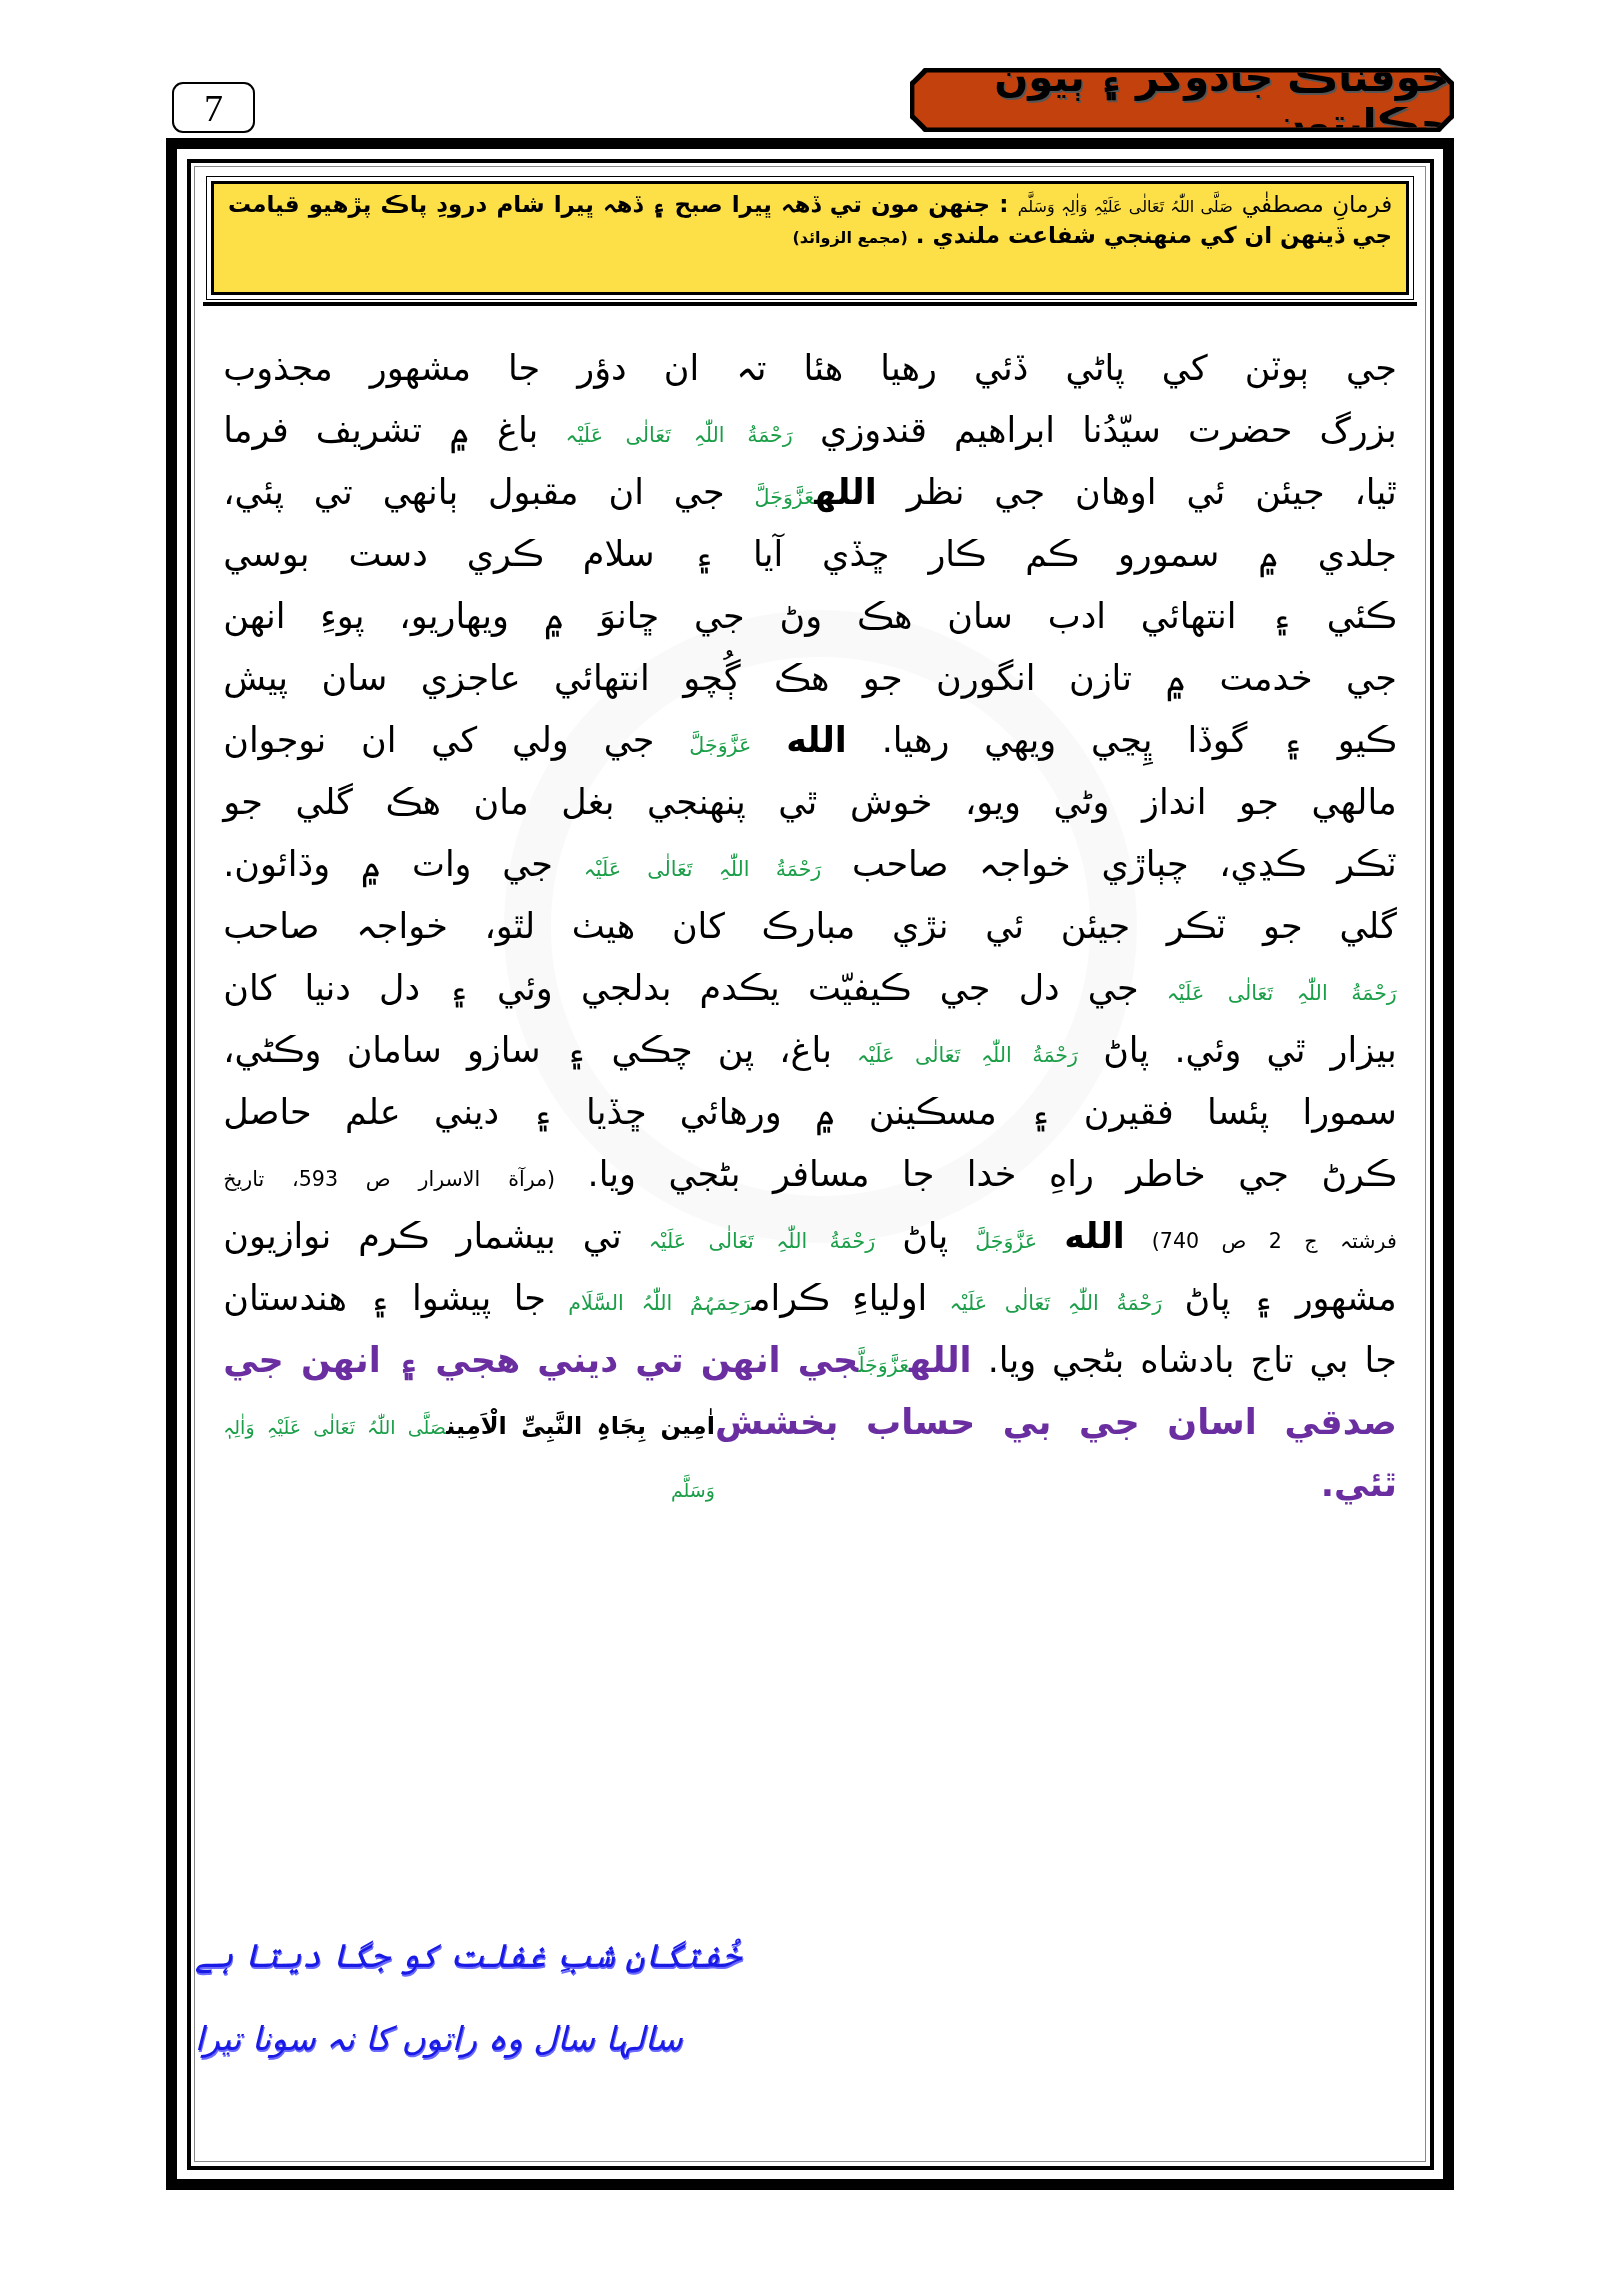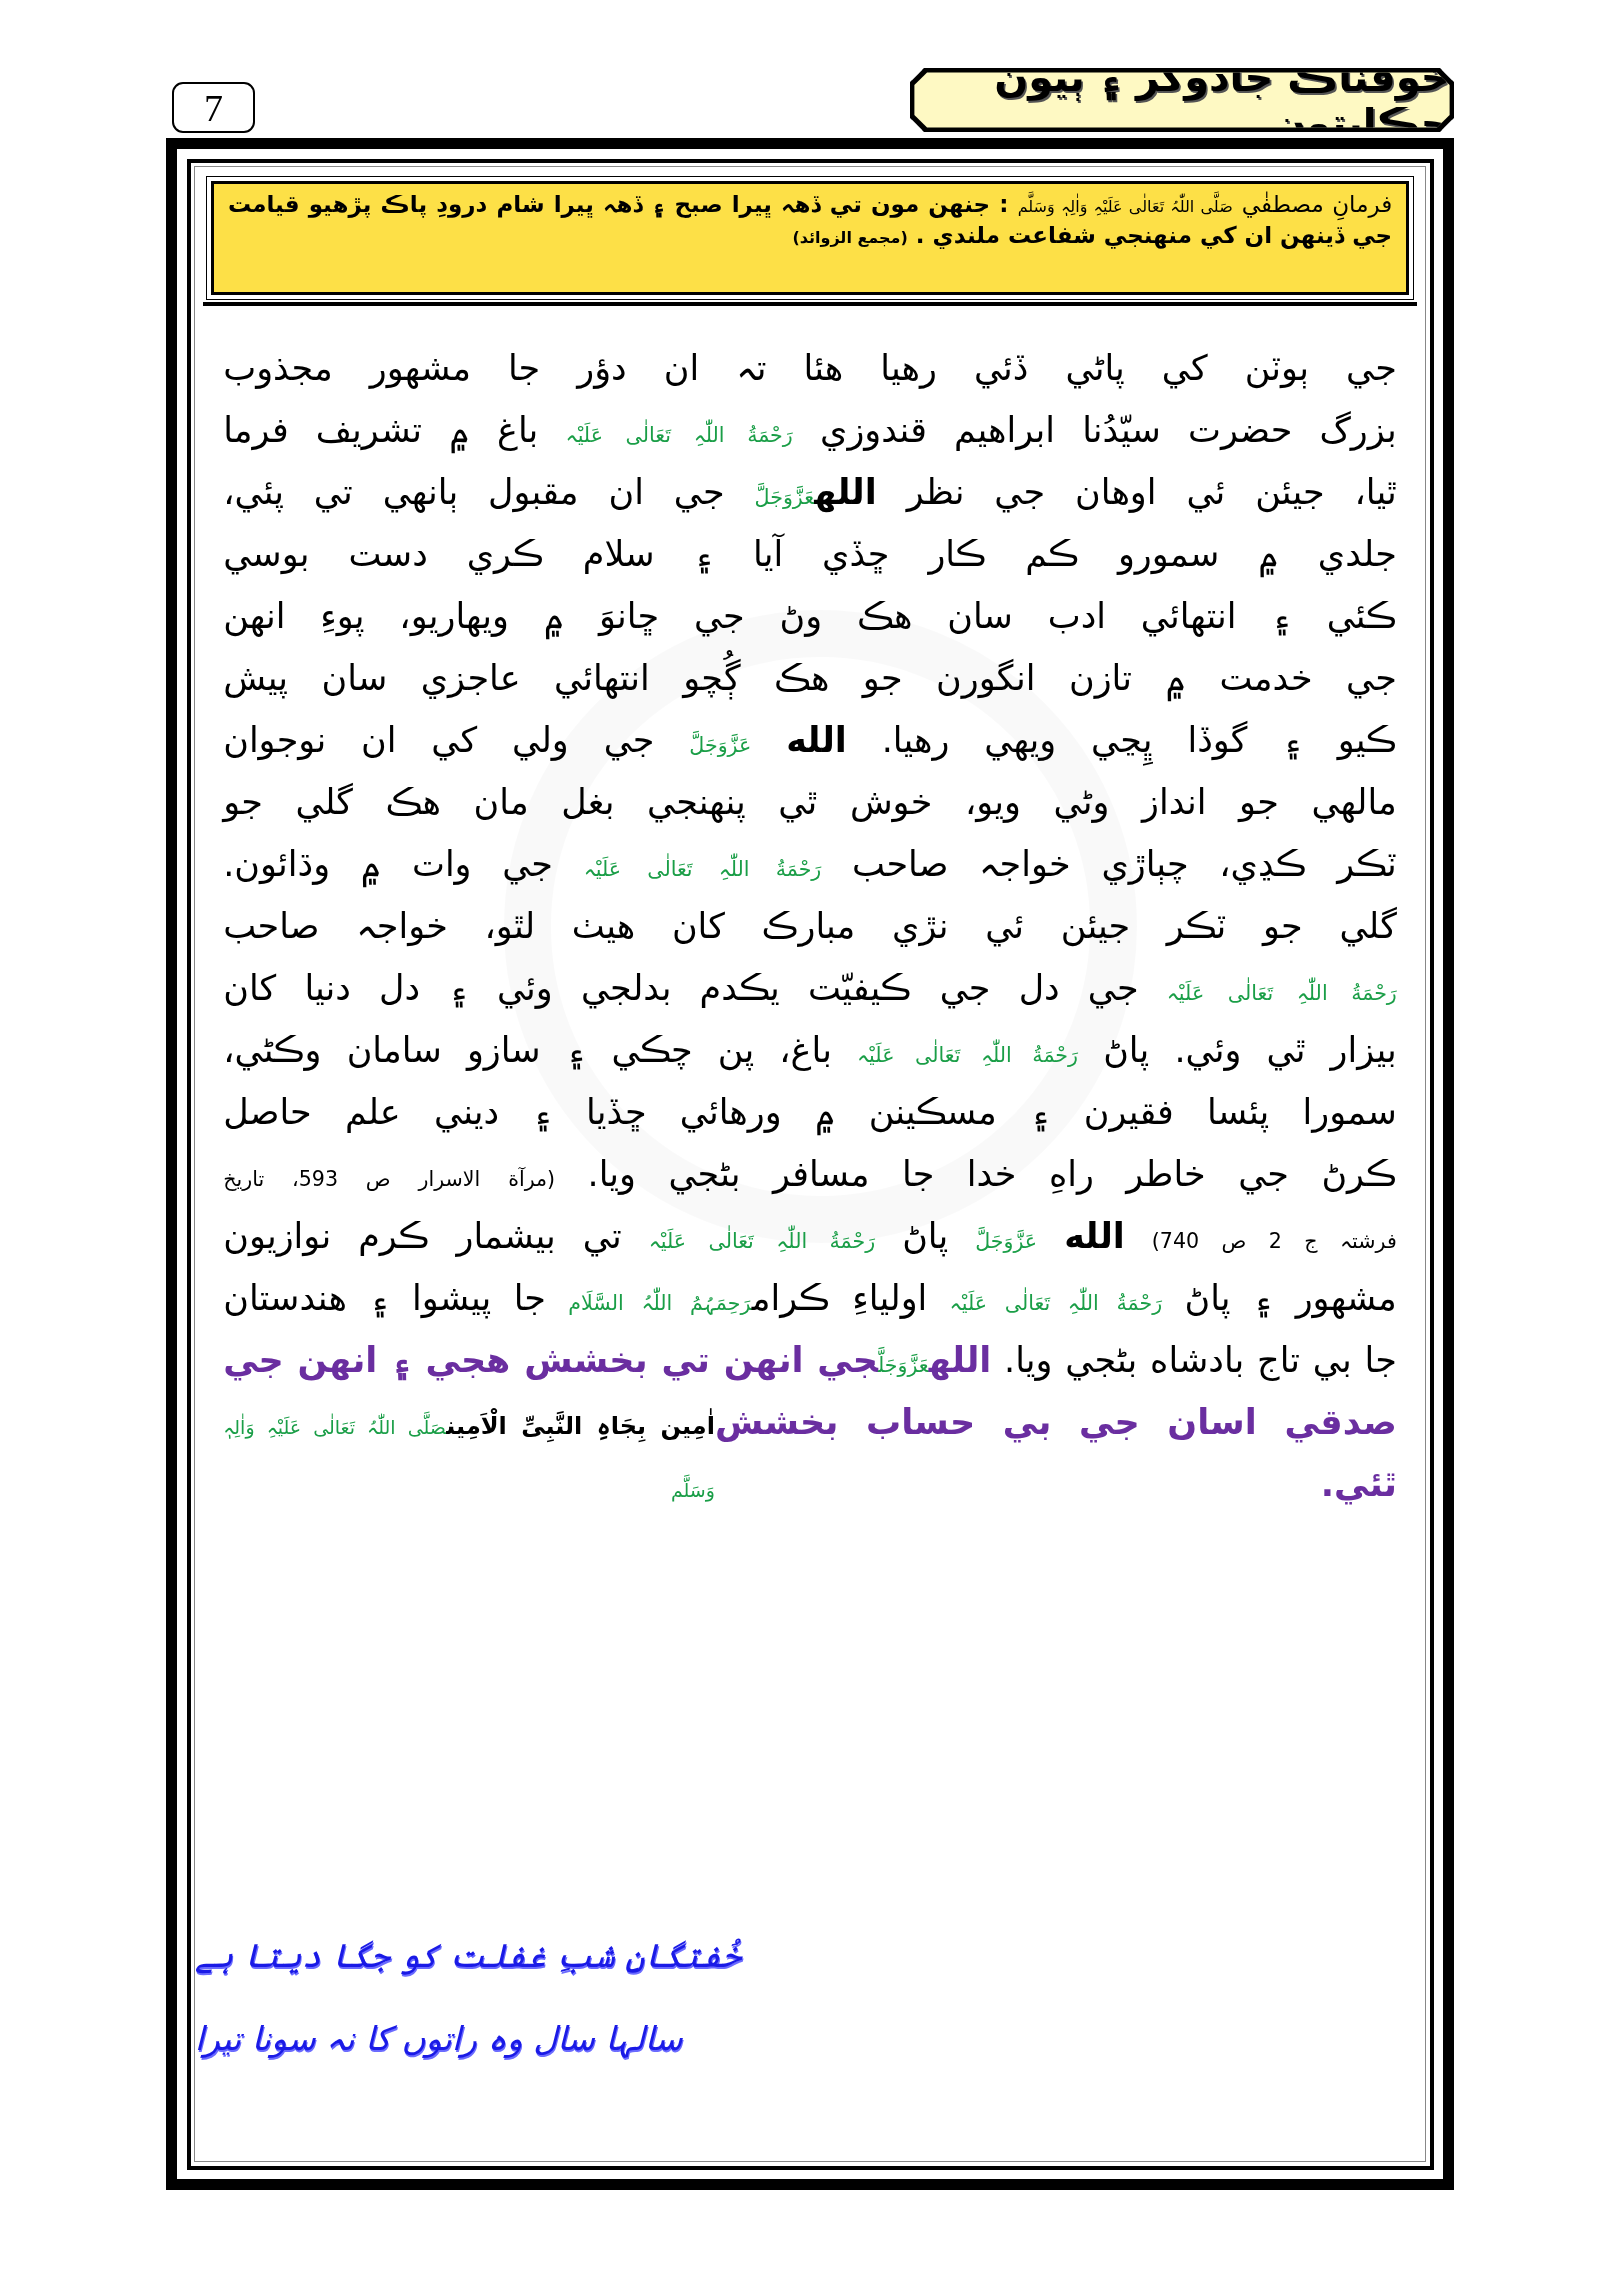--- a/index.html
+++ b/index.html
@@ -39,21 +39,21 @@
     width: 540px;
     height: 60px;
     border: 2.4px solid #000;
     clip-path: polygon(14.2px 0, calc(100% - 14.2px) 0, 100% 14.2px, 100% calc(100% - 14.2px), calc(100% - 14.2px) 100%, 14.2px 100%, 0 calc(100% - 14.2px), 0 14.2px);
     background: #000;
   }
   .title-box-inner {
     position: absolute;
     inset: 2.4px;
     clip-path: polygon(12.7px 0, calc(100% - 12.7px) 0, 100% 12.7px, 100% calc(100% - 12.7px), calc(100% - 12.7px) 100%, 12.7px 100%, 0 calc(100% - 12.7px), 0 12.7px);
-    background: #fef9c3;
+    background: #c2410c;
     display: flex;
     align-items: center;
     justify-content: center;
     direction: rtl;
     font-family: "DejaVu Sans", sans-serif;
     font-weight: bold;
     font-size: 40px;
     letter-spacing: 0;
     text-shadow: 1.6px 1.6px 0 #555;
   }
@@ -289,21 +289,21 @@
           <span>تي بيشمار ڪرم نوازيون</span>
         </span>
         <span class="body-line">
           <span>مشهور ۽ پاڻ</span>
           <span class="green">رَحْمَةُ اللّٰہِ تَعَالٰی عَلَیْہ</span>
           <span>اولياءِ ڪرام</span><span class="green">رَحِمَہُمُ اللّٰہُ السَّلَام</span>
           <span>جا پيشوا ۽ هندستان</span>
         </span>
         <span class="body-line">
           <span>جا بي تاج بادشاه بڻجي ويا.</span>
-          <span class="purple">الله</span><span class="green">عَزَّوَجَلَّ</span><span class="purple">جي انهن تي بخشش هجي ۽ انهن جي</span>
+          <span class="purple">الله</span><span class="green">عَزَّوَجَلَّ</span><span class="purple">جي انهن تي ديني هجي ۽ انهن جي</span>
         </span>
         <div class="dua-line">
           <span class="purple">صدقي اسان جي بي حساب بخشش ٿئي.</span>
           <span class="ameen">
             <span>اٰمِين بِجَاہِ النَّبِیِّ الْاَمِين</span><span class="green">صَلَّی اللّٰہُ تَعَالٰی عَلَیْہِ وَاٰلِہٖ وَسَلَّم</span>
           </span>
         </div>
       </div>
 
       <div class="poetry poetry-1">خُفتگانِ شبِ غفلت کو جگا دیتا ہے</div>

